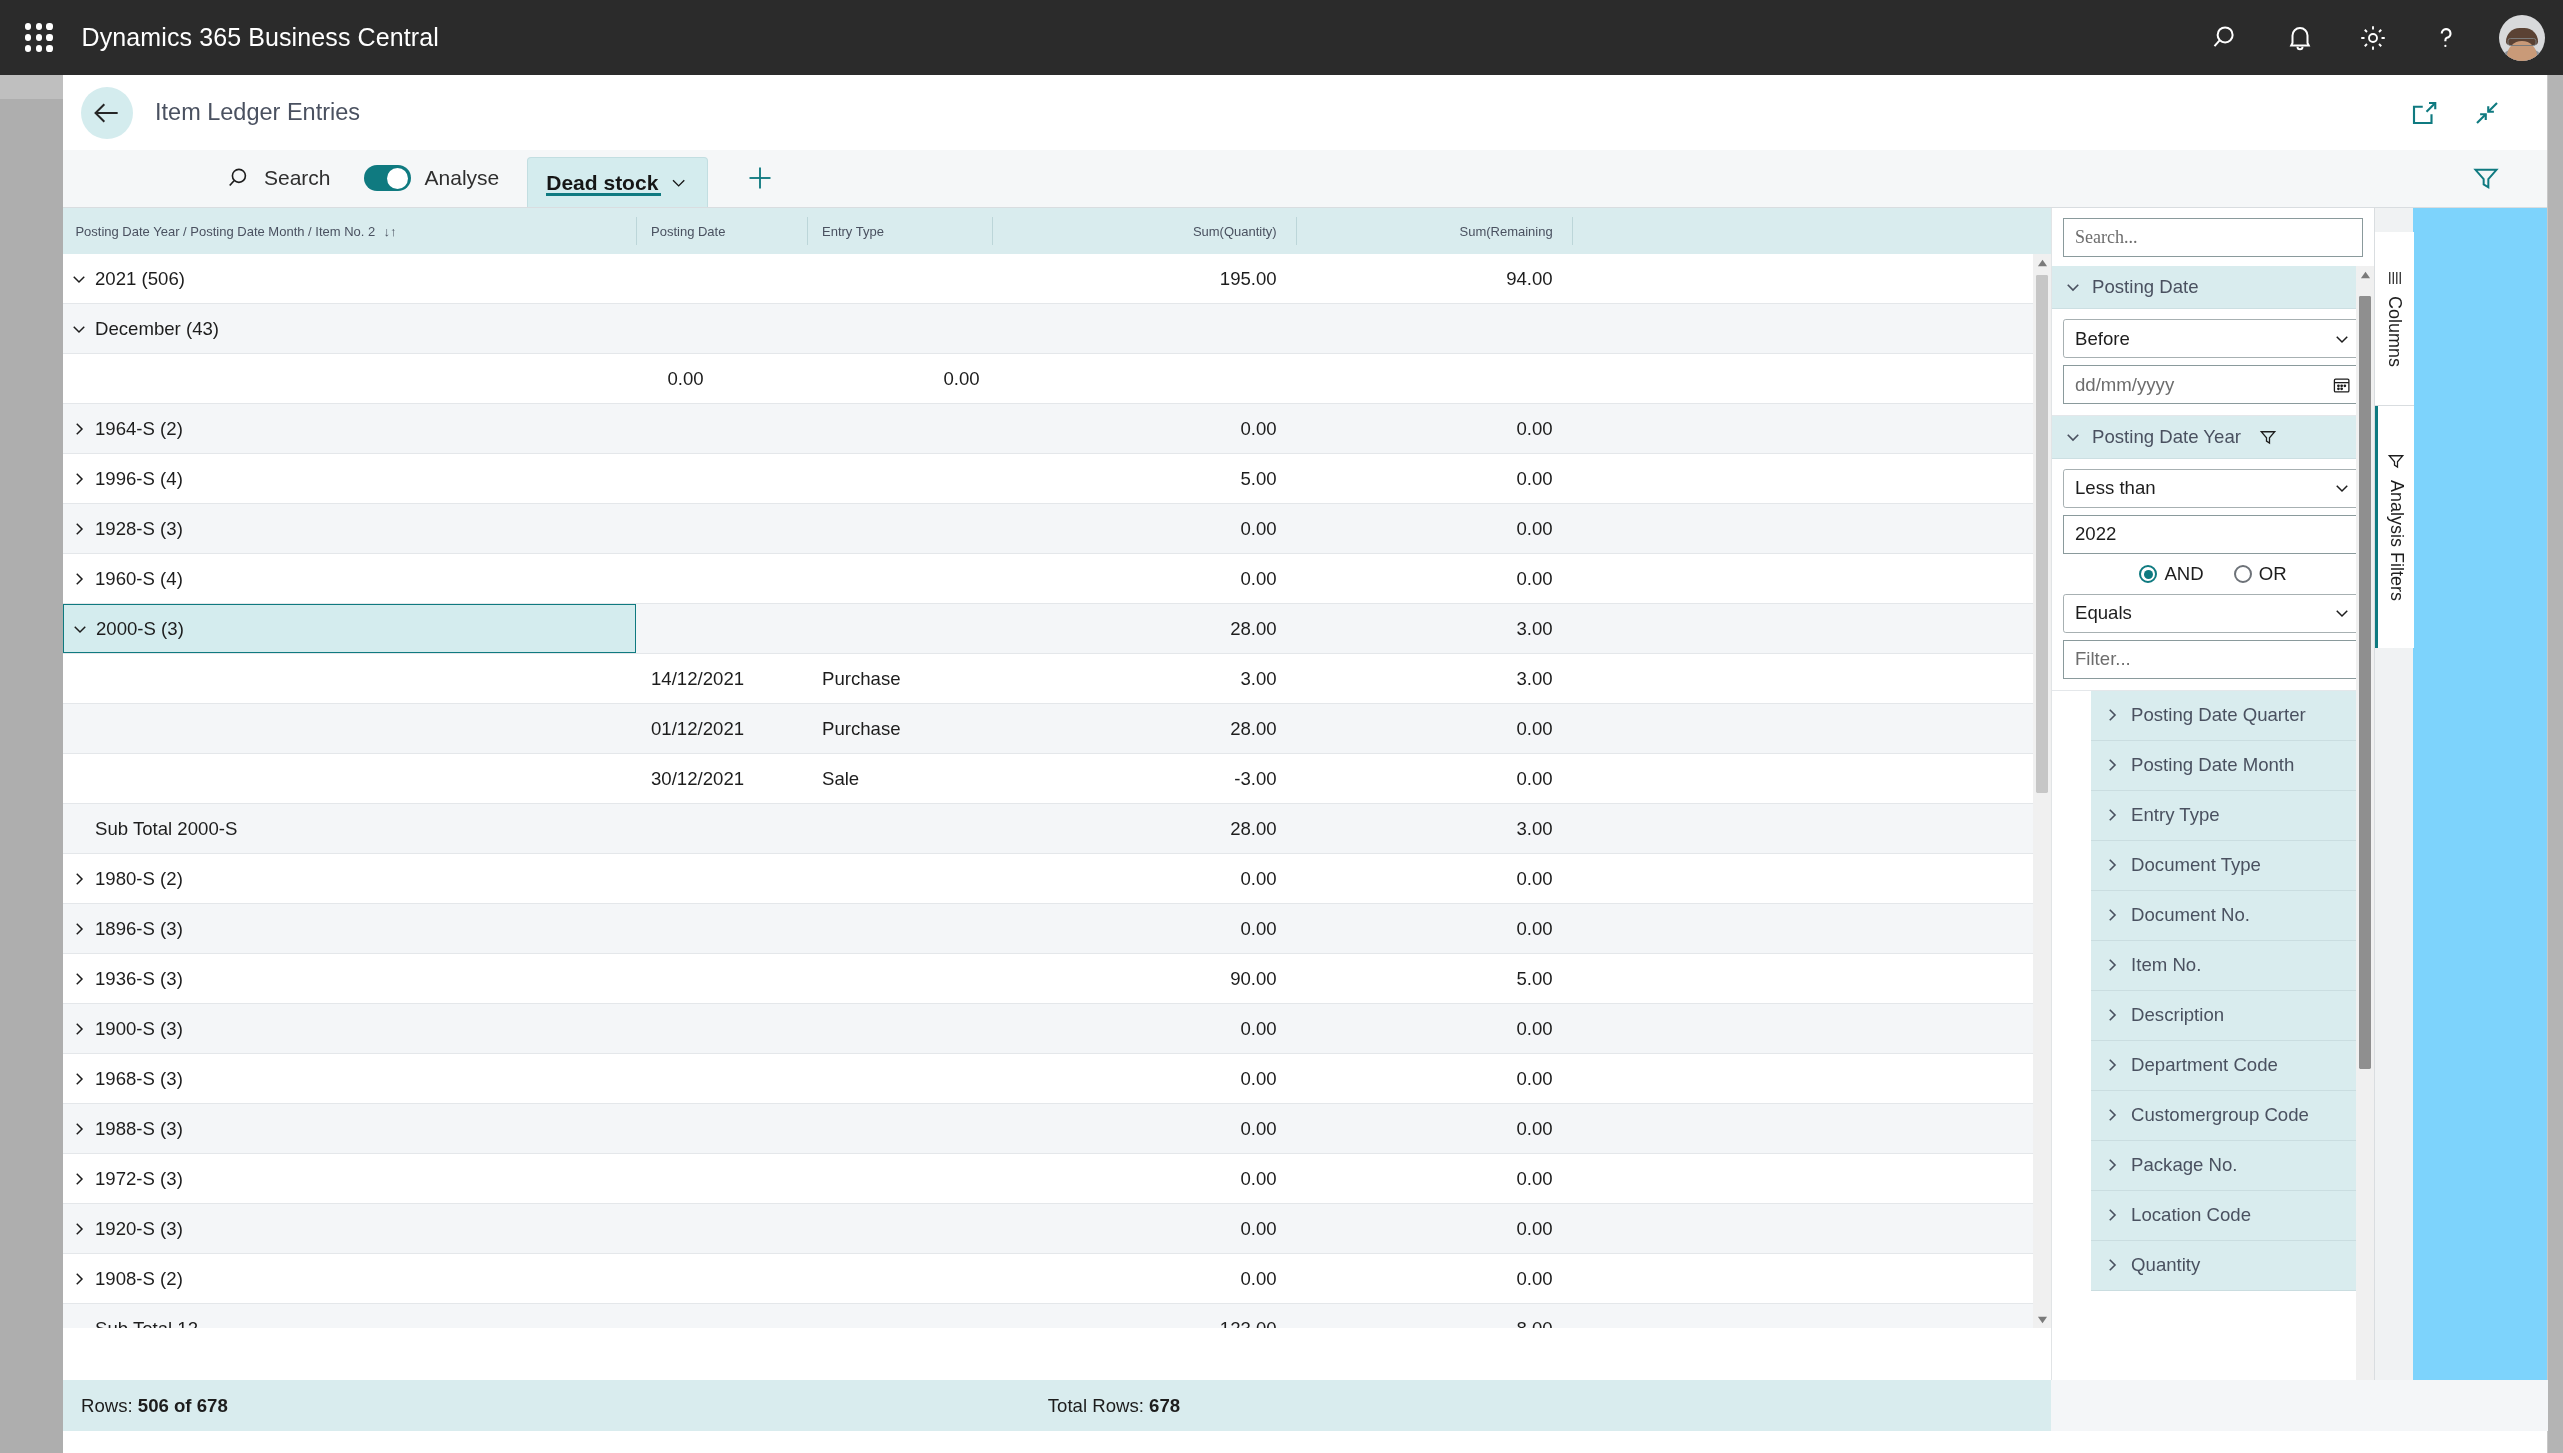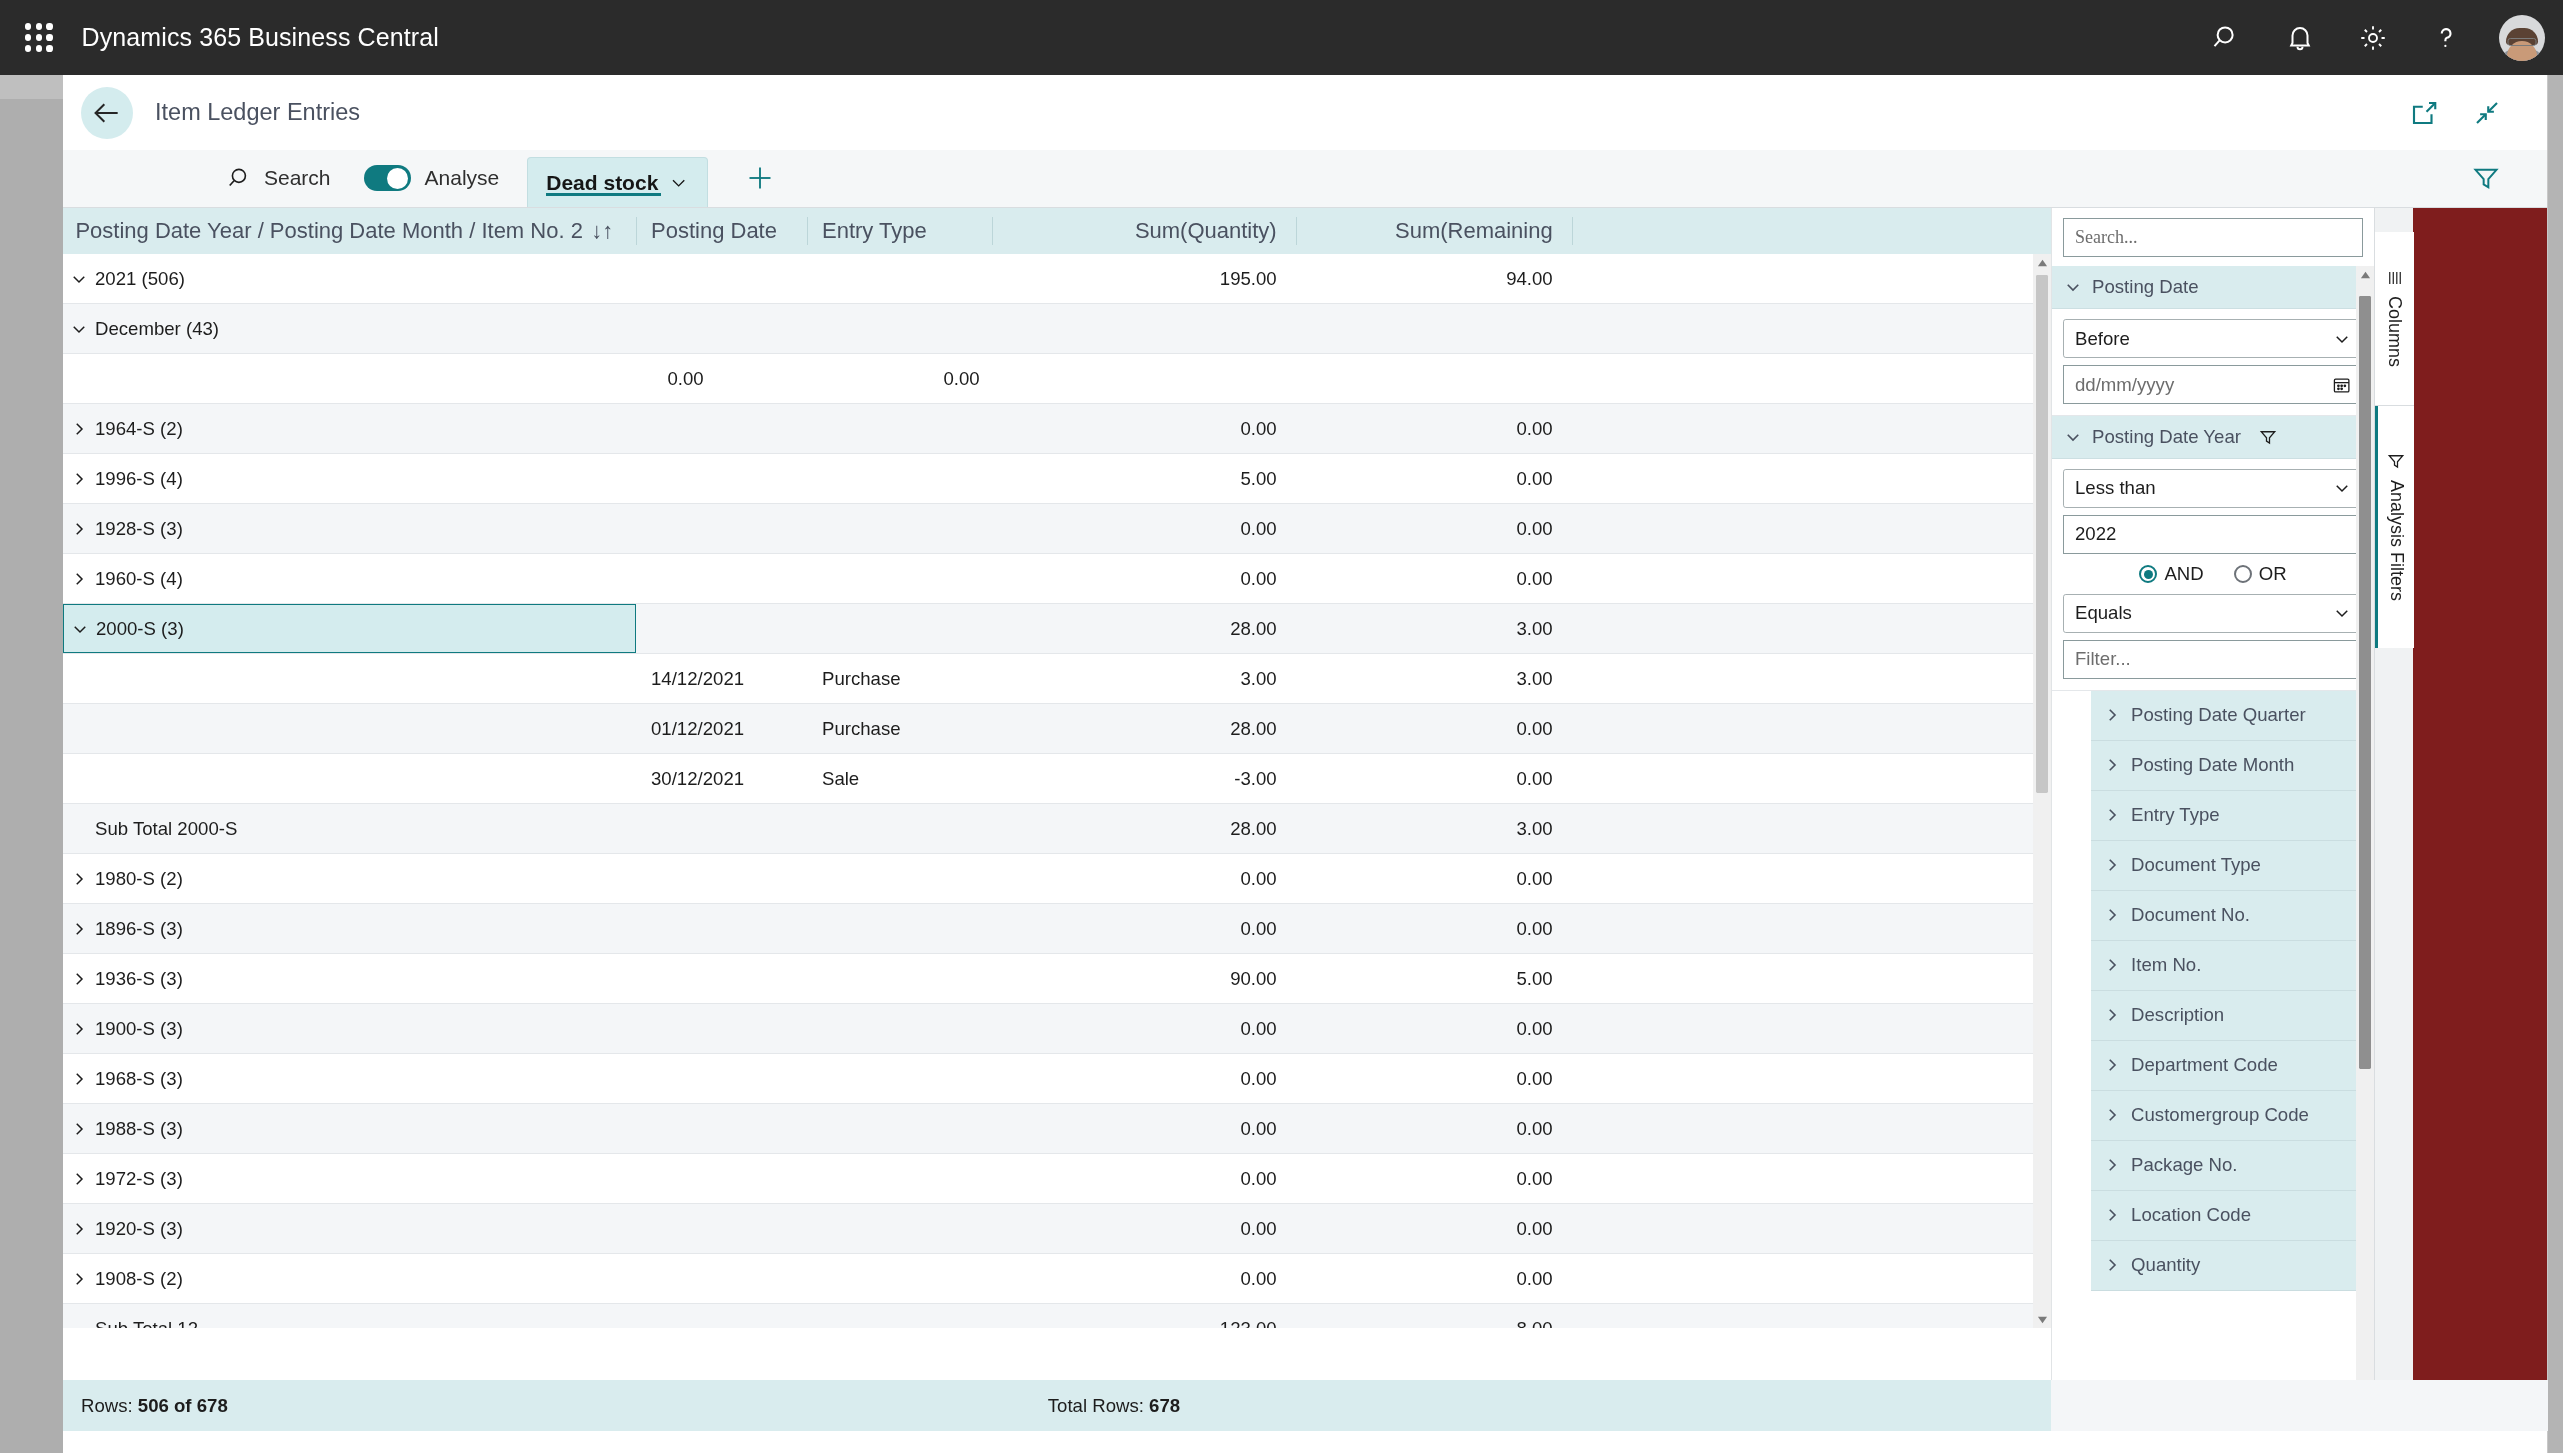--- a/index.html
+++ b/index.html
@@ -43,21 +43,21 @@
       width:29px; height:7.6px; border:1.4px solid #7b7b7b; border-radius:2.8px; }
 
   
   .left-gutter-a { position:absolute; left:0; top:75px; width:63px; height:25px; background:#bfbfbf; }
   .left-gutter-b { position:absolute; left:0; top:99px; width:63px; height:1354px; background:#aeaeae; }
   .right-gutter { position:absolute; left:2548px; top:75px; width:15px; height:1379px; background:#b4b4b4; }
 
   
   .page {
     position:absolute; left:63px; top:75px; width:2484px; height:1379px;
-    background:#7f1d1d;
+    background:#7dd3fc;
   }
 
   
   .page-header {
     position:relative; height:75px; background:#ffffff; display:flex; align-items:center;
   }
   .back-btn {
     margin-left: 18px; width: 52px; height: 52px; border-radius: 50%;
     background: #d4ecee; display:flex; align-items:center; justify-content:center; cursor:pointer;
   }
@@ -97,21 +97,21 @@
 
   
   .body-split { position:relative; height: 1201px; display:flex; }
 
   
   .grid-area { position:relative; width: 1988px; background:#ffffff; }
   .grid-head {
     display:flex; height:46px; background:#d9ecee; align-items:center;
   }
   .gh-cell {
-    font-size: 22px; color:#4a5160; display:flex; align-items:center; height:48px;
+    font-size: 13px; color:#4a5160; display:flex; align-items:center; height:48px;
     position:relative;
   }
   .gh-cell + .gh-cell::before {
     content:""; position:absolute; left:0; top:9.7px; bottom:9.7px; width:1.4px; background:#bcd6d9;
   }
   .c-group { width: 573px; padding-left: 12.4px; }
   .c-date  { width: 171px; padding-left: 15px; }
   .c-entry { width: 185px; padding-left: 15px; }
   .c-qty   { width: 304px; justify-content:flex-end; padding-right: 19.3px; }
   .c-rem   { width: 276px; justify-content:flex-end; padding-right: 19.3px; }

